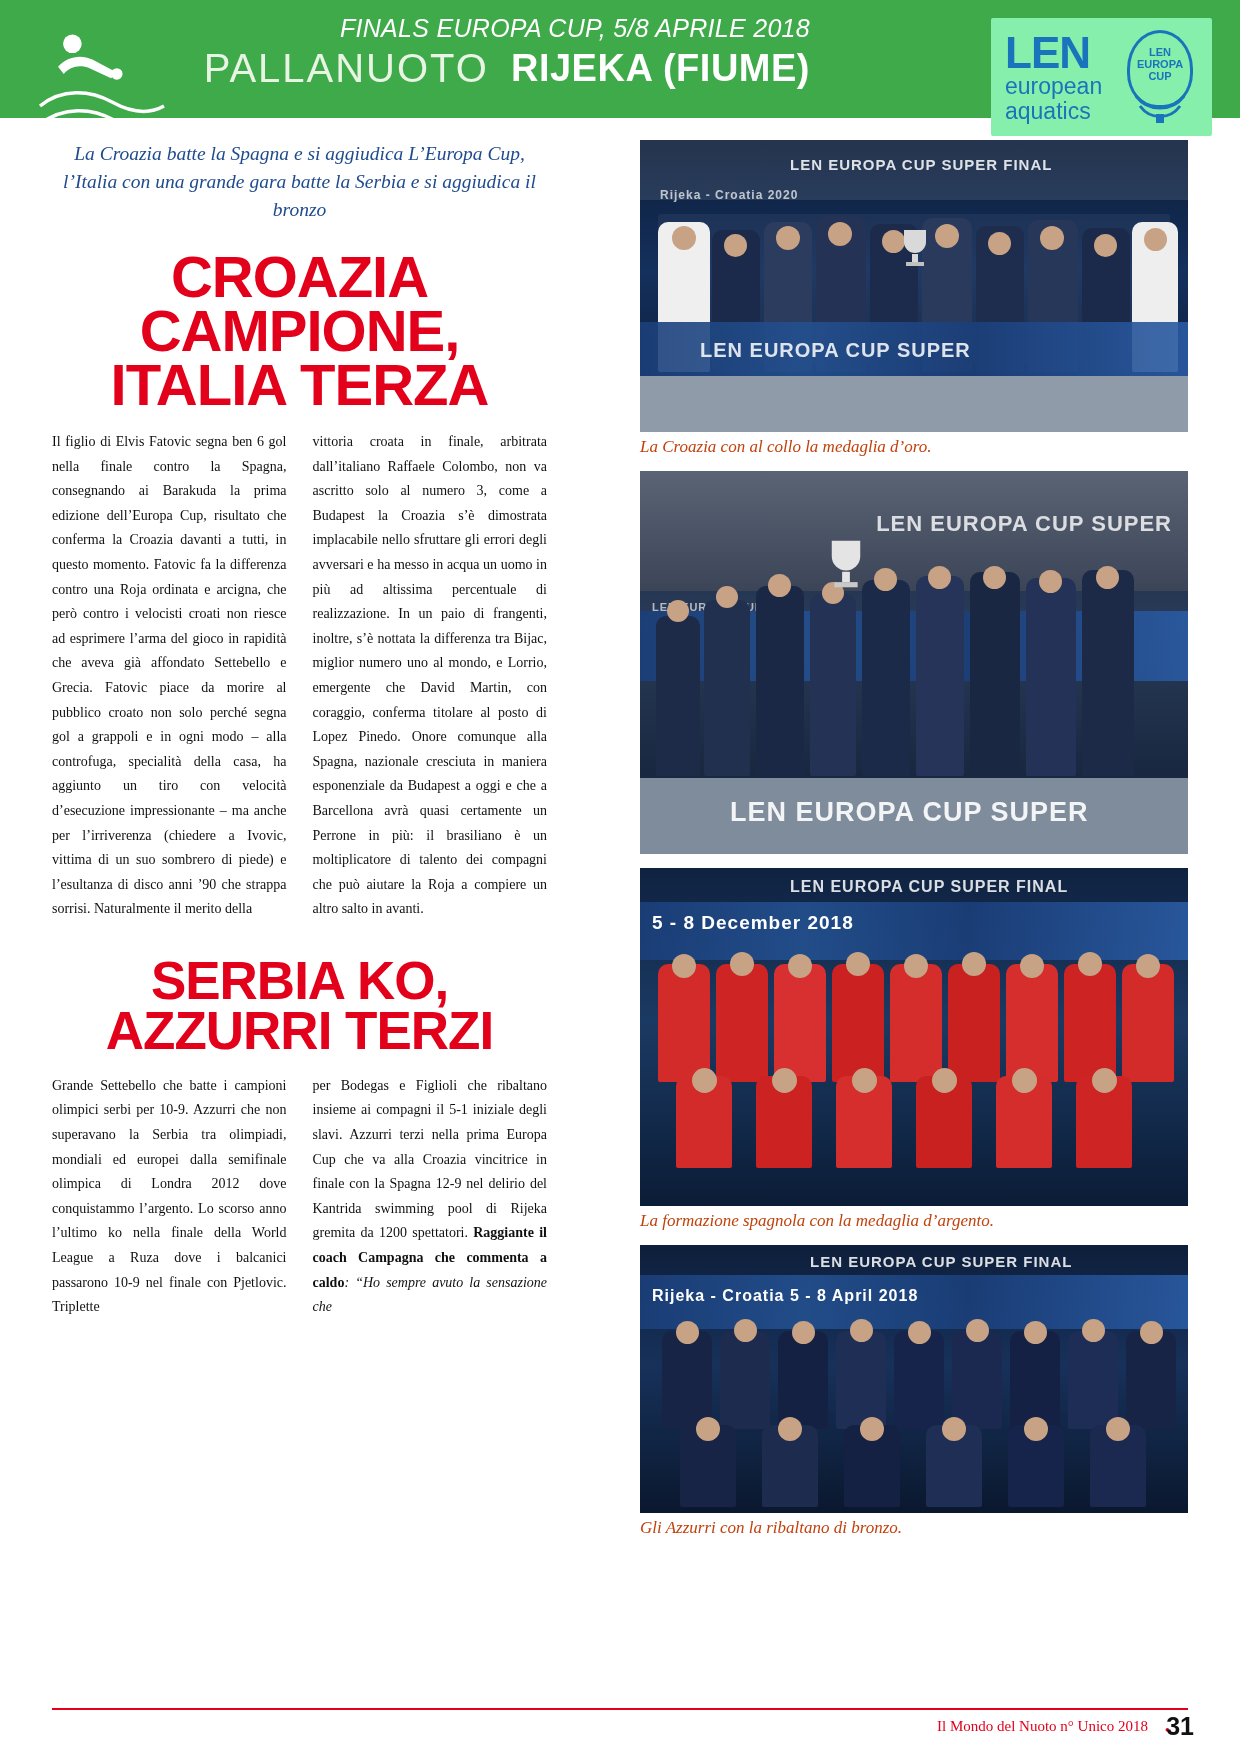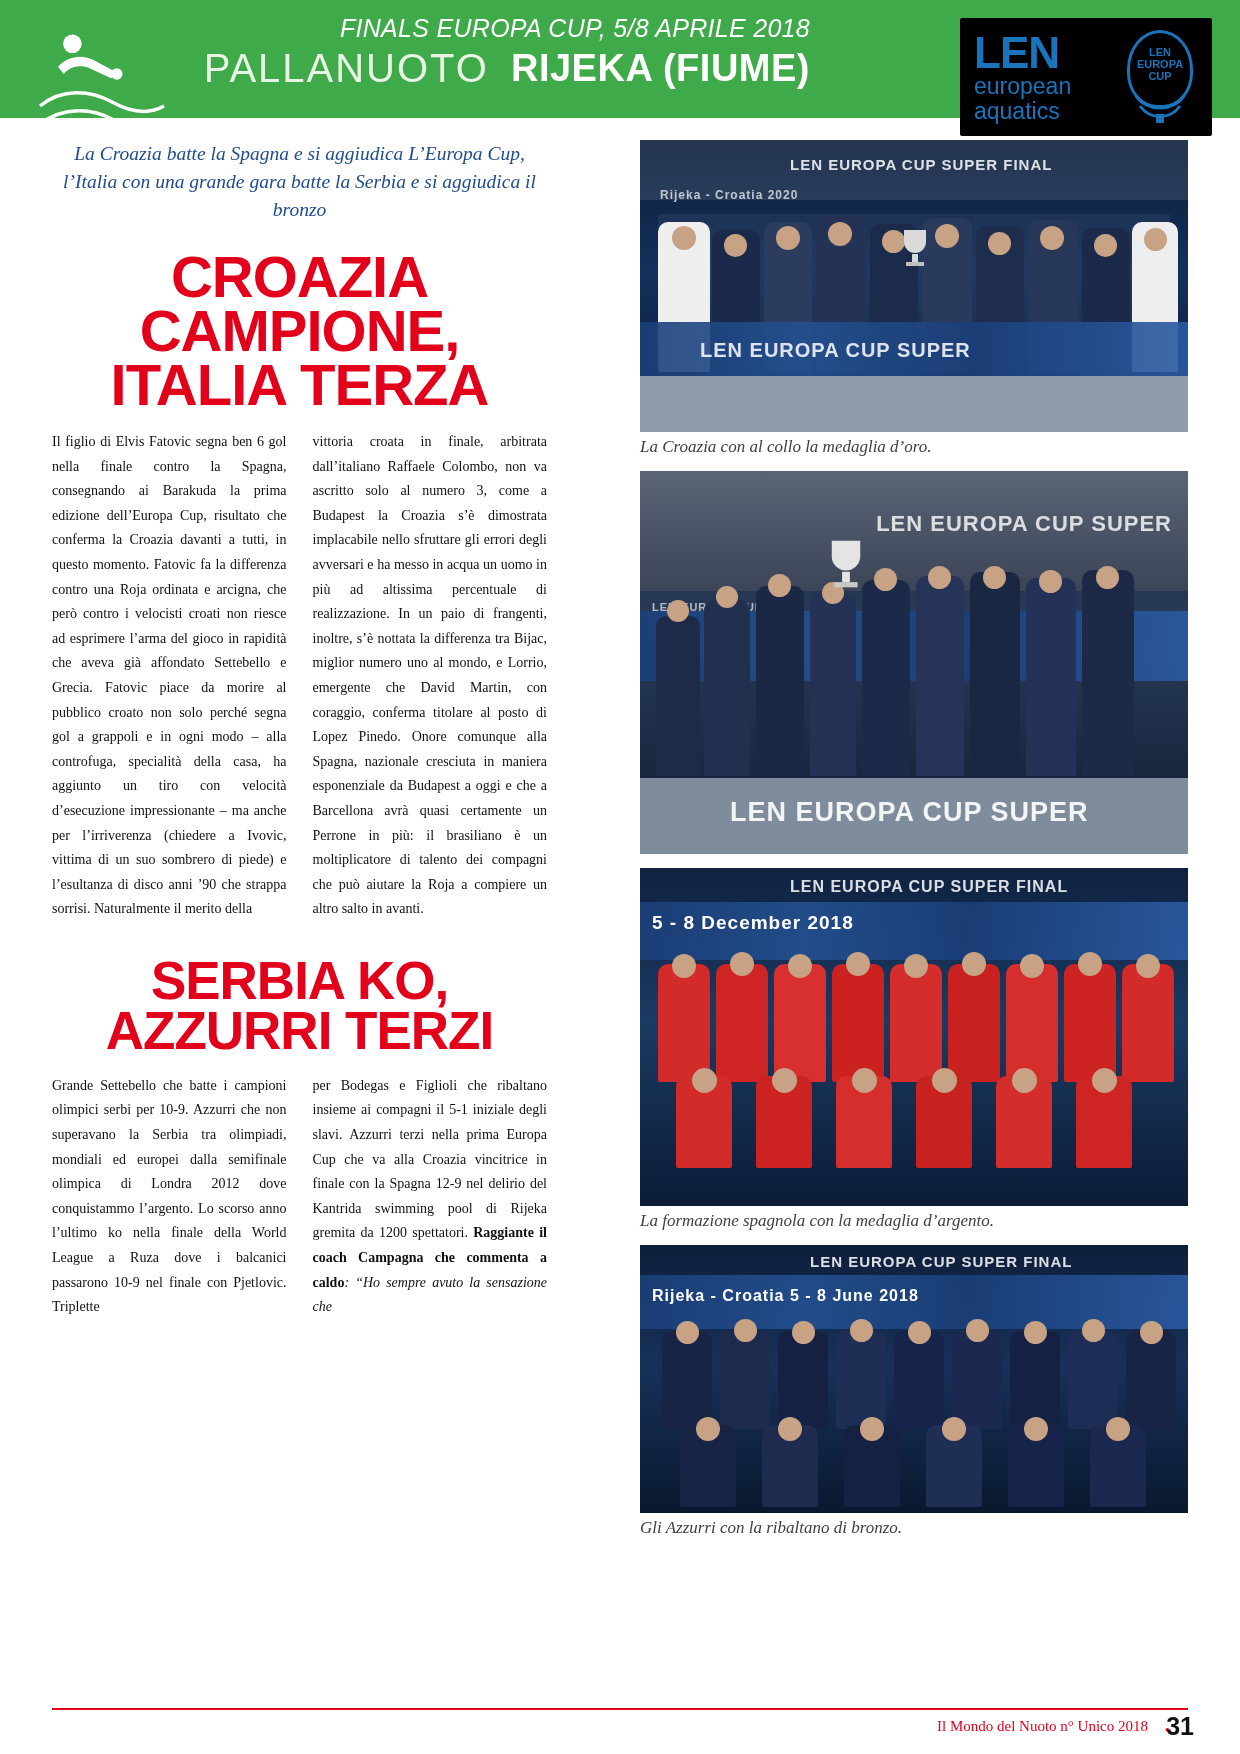--- a/index.html
+++ b/index.html
@@ -68,22 +68,22 @@
     font-family: Liberation Sans, sans-serif;
     font-size: 38px;
     font-weight: bold;
     letter-spacing: 0.5px;
     margin-left: 18px;
     vertical-align: middle;
   }
   .len-box {
     position: absolute;
     right: 28px; top: 18px;
-    width: 252px; height: 118px;
-    background: #000000;
+    width: 221px; height: 118px;
+    background: #86efac;
     border-radius: 2px;
   }
   .len-wordmark {
     position: absolute;
     left: 14px; top: 14px;
     width: 150px;
   }
   .len-letters {
     font-family: "Liberation Sans", sans-serif;
     font-weight: bold;
@@ -188,21 +188,21 @@
   .photo {
     position: relative;
     width: 548px;
     overflow: hidden;
     background: #0b1b33;
   }
   .caption {
     font-family: "Liberation Serif", serif;
     font-style: italic;
     font-size: 17px;
-    color: #404040;
+    color: #c2410c;
     margin: 5px 0 14px 0;
   }
 
   
   .p1 { height: 292px; background: linear-gradient(180deg,#0d1e3a 0%,#14305c 45%,#0a1730 100%); }
   .p2 { height: 383px; background: linear-gradient(180deg,#16233a 0%,#2a3c59 40%,#101d33 100%); }
   .p3 { height: 338px; background: linear-gradient(180deg,#0f2240 0%,#1b3a63 45%,#0b1c36 100%); }
   .p4 { height: 268px; background: linear-gradient(180deg,#0e1f3b 0%,#17315a 45%,#0a182e 100%); }
 
   .backdrop-band {
@@ -459,21 +459,21 @@
           <div class="head" style="left:366px;top:-8px;width:25px;height:25px;"></div>
           <div class="person" style="left:430px;top:0;width:56px;height:92px;background:#cf2424"></div>
           <div class="head" style="left:446px;top:-8px;width:25px;height:25px;"></div>
         </div>
       </div>
       <div class="caption">La formazione spagnola con la medaglia d’argento.</div>
 
       <div class="photo p4">
         <div class="ad-text" style="left:170px;top:8px;font-size:15px">LEN EUROPA CUP SUPER FINAL</div>
         <div class="ad-strip" style="top:30px;height:54px;"></div>
-        <div class="ad-text" style="left:12px;top:42px;font-size:16px;color:#ffffff">Rijeka - Croatia 5 - 8 June 2018</div>
+        <div class="ad-text" style="left:12px;top:42px;font-size:16px;color:#ffffff">Rijeka - Croatia 5 - 8 April 2018</div>
         <div style="position:absolute;left:6px;top:86px;width:536px;height:110px;">
           <div class="person" style="left:16px;top:0;width:50px;height:98px;background:#172445"></div>
           <div class="head" style="left:30px;top:-10px;width:23px;height:23px;"></div>
           <div class="person" style="left:74px;top:0;width:50px;height:98px;background:#1d2b4f"></div>
           <div class="head" style="left:88px;top:-12px;width:23px;height:23px;"></div>
           <div class="person" style="left:132px;top:0;width:50px;height:98px;background:#152142"></div>
           <div class="head" style="left:146px;top:-10px;width:23px;height:23px;"></div>
           <div class="person" style="left:190px;top:0;width:50px;height:98px;background:#1f2e54"></div>
           <div class="head" style="left:204px;top:-12px;width:23px;height:23px;"></div>
           <div class="person" style="left:248px;top:0;width:50px;height:98px;background:#16234a"></div>

